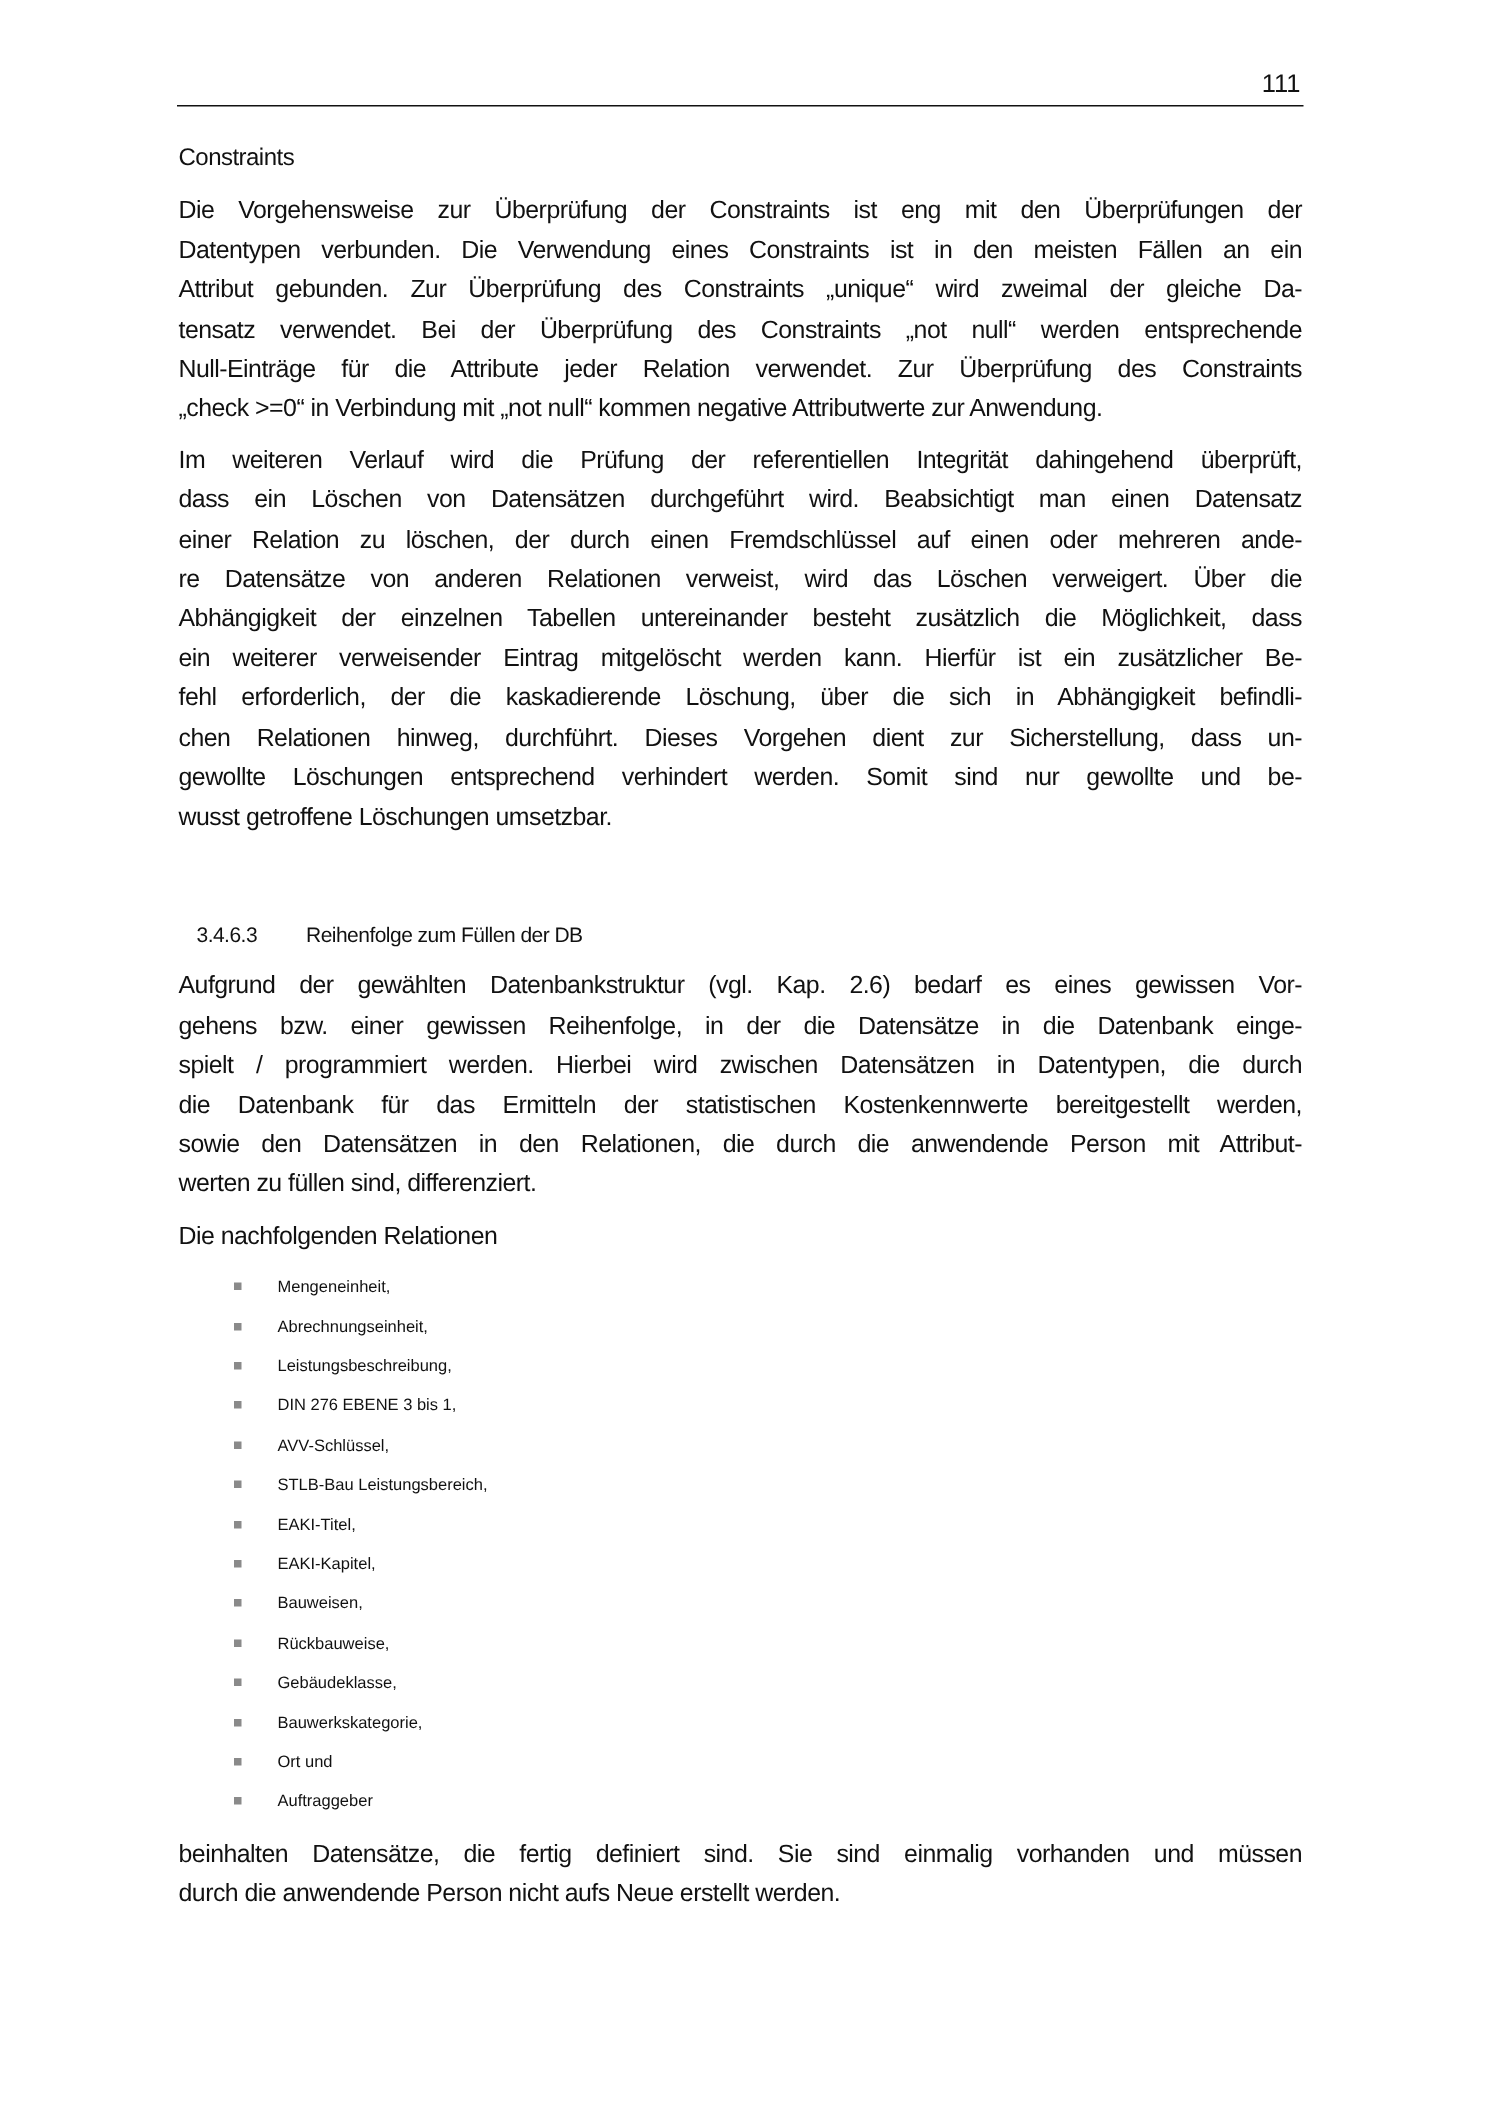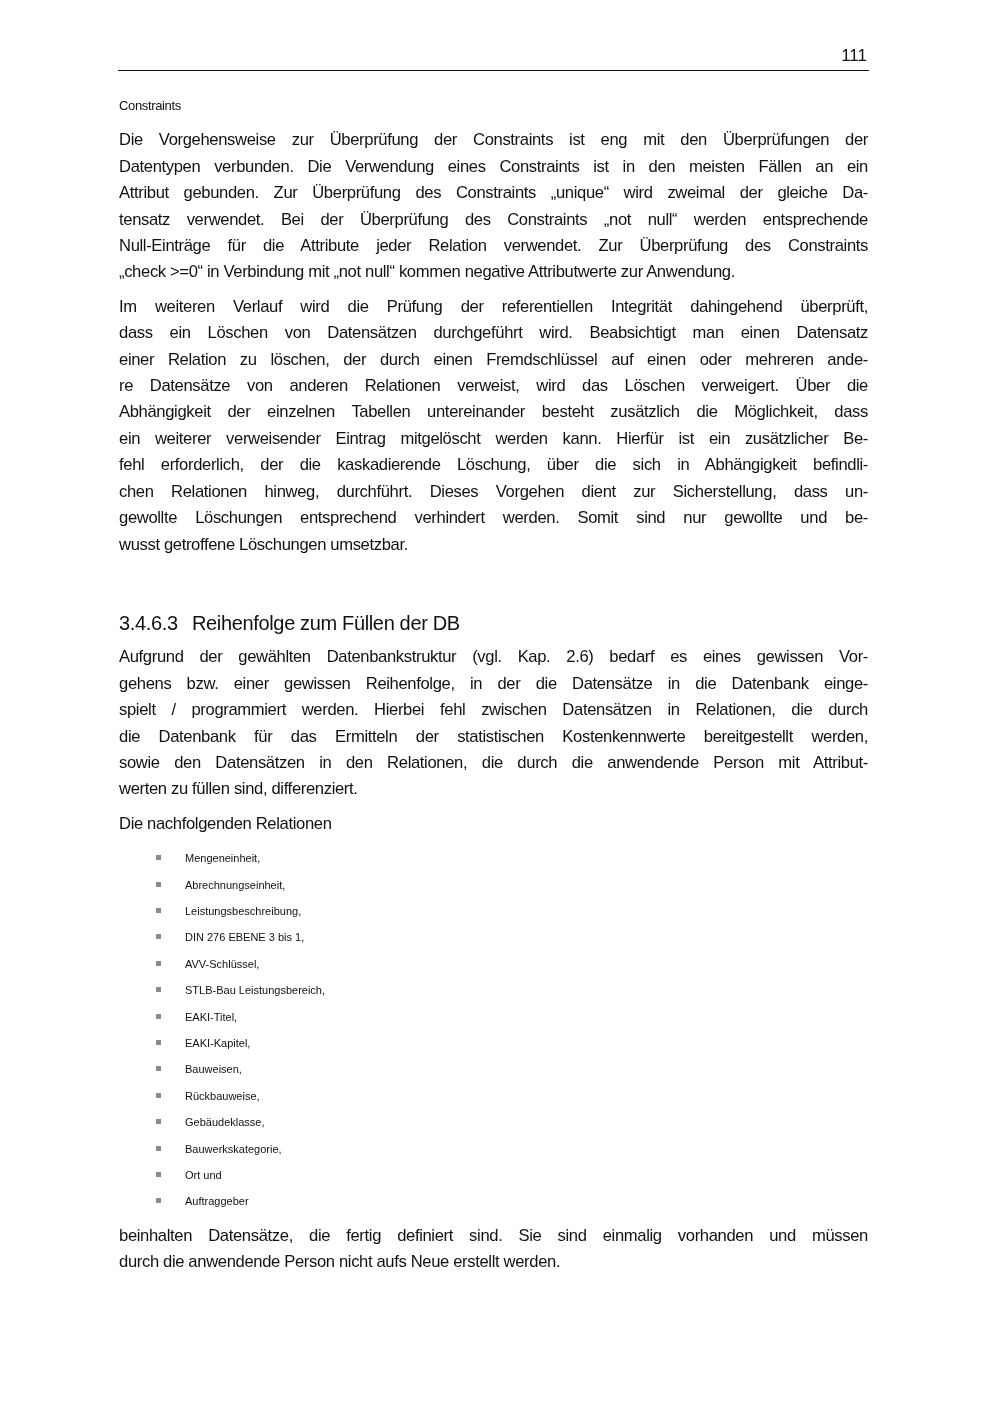--- a/index.html
+++ b/index.html
@@ -38,40 +38,40 @@
       font-size: 16.6px;
       line-height: 26.4px;
       letter-spacing: -0.35px;
     }
     .content p {
       margin: 0;
       text-align: justify;
     }
     .subheading {
       margin: 0 0 8px 0;
-      font-size: 13px;
+      font-size: 16px;
       line-height: 26.4px;
       font-weight: normal;
     }
     .para {
       margin-bottom: 8px !important;
     }
     .para-line {
       display: block;
       text-align: justify;
       text-align-last: justify;
       white-space: nowrap;
       overflow: visible;
     }
     .para-line.last {
       text-align-last: left;
     }
     .section-heading {
-      margin: 52px 0 8px 0;
-      font-size: 20px;
+      margin: 52px 0 8px 12px;
+      font-size: 14px;
       line-height: 26.4px;
       font-weight: normal;
     }
     .section-heading .sec-num {
       display: inline-block;
       width: 73px;
     }
     .bullet-list {
       list-style: none;
       margin: 4px 0 8px 0;
@@ -123,21 +123,21 @@
       <span class="para-line last">wusst getroffene Löschungen umsetzbar.</span>
     </p>
 
   <h2 class="section-heading">
     <span class="sec-num">3.4.6.3</span><span>Reihenfolge zum Füllen der DB</span>
   </h2>
 
   <p class="para">
       <span class="para-line">Aufgrund der gewählten Datenbankstruktur (vgl. Kap. 2.6) bedarf es eines gewissen Vor-</span>
       <span class="para-line">gehens bzw. einer gewissen Reihenfolge, in der die Datensätze in die Datenbank einge-</span>
-      <span class="para-line">spielt / programmiert werden. Hierbei fehl zwischen Datensätzen in Relationen, die durch</span>
+      <span class="para-line">spielt / programmiert werden. Hierbei wird zwischen Datensätzen in Datentypen, die durch</span>
       <span class="para-line">die Datenbank für das Ermitteln der statistischen Kostenkennwerte bereitgestellt werden,</span>
       <span class="para-line">sowie den Datensätzen in den Relationen, die durch die anwendende Person mit Attribut-</span>
       <span class="para-line last">werten zu füllen sind, differenziert.</span>
     </p>
 
   <p class="para">Die nachfolgenden Relationen</p>
 
   <ul class="bullet-list" id="relations-list">
       <li><span class="bullet"></span><span>Mengeneinheit,</span></li>
       <li><span class="bullet"></span><span>Abrechnungseinheit,</span></li>

